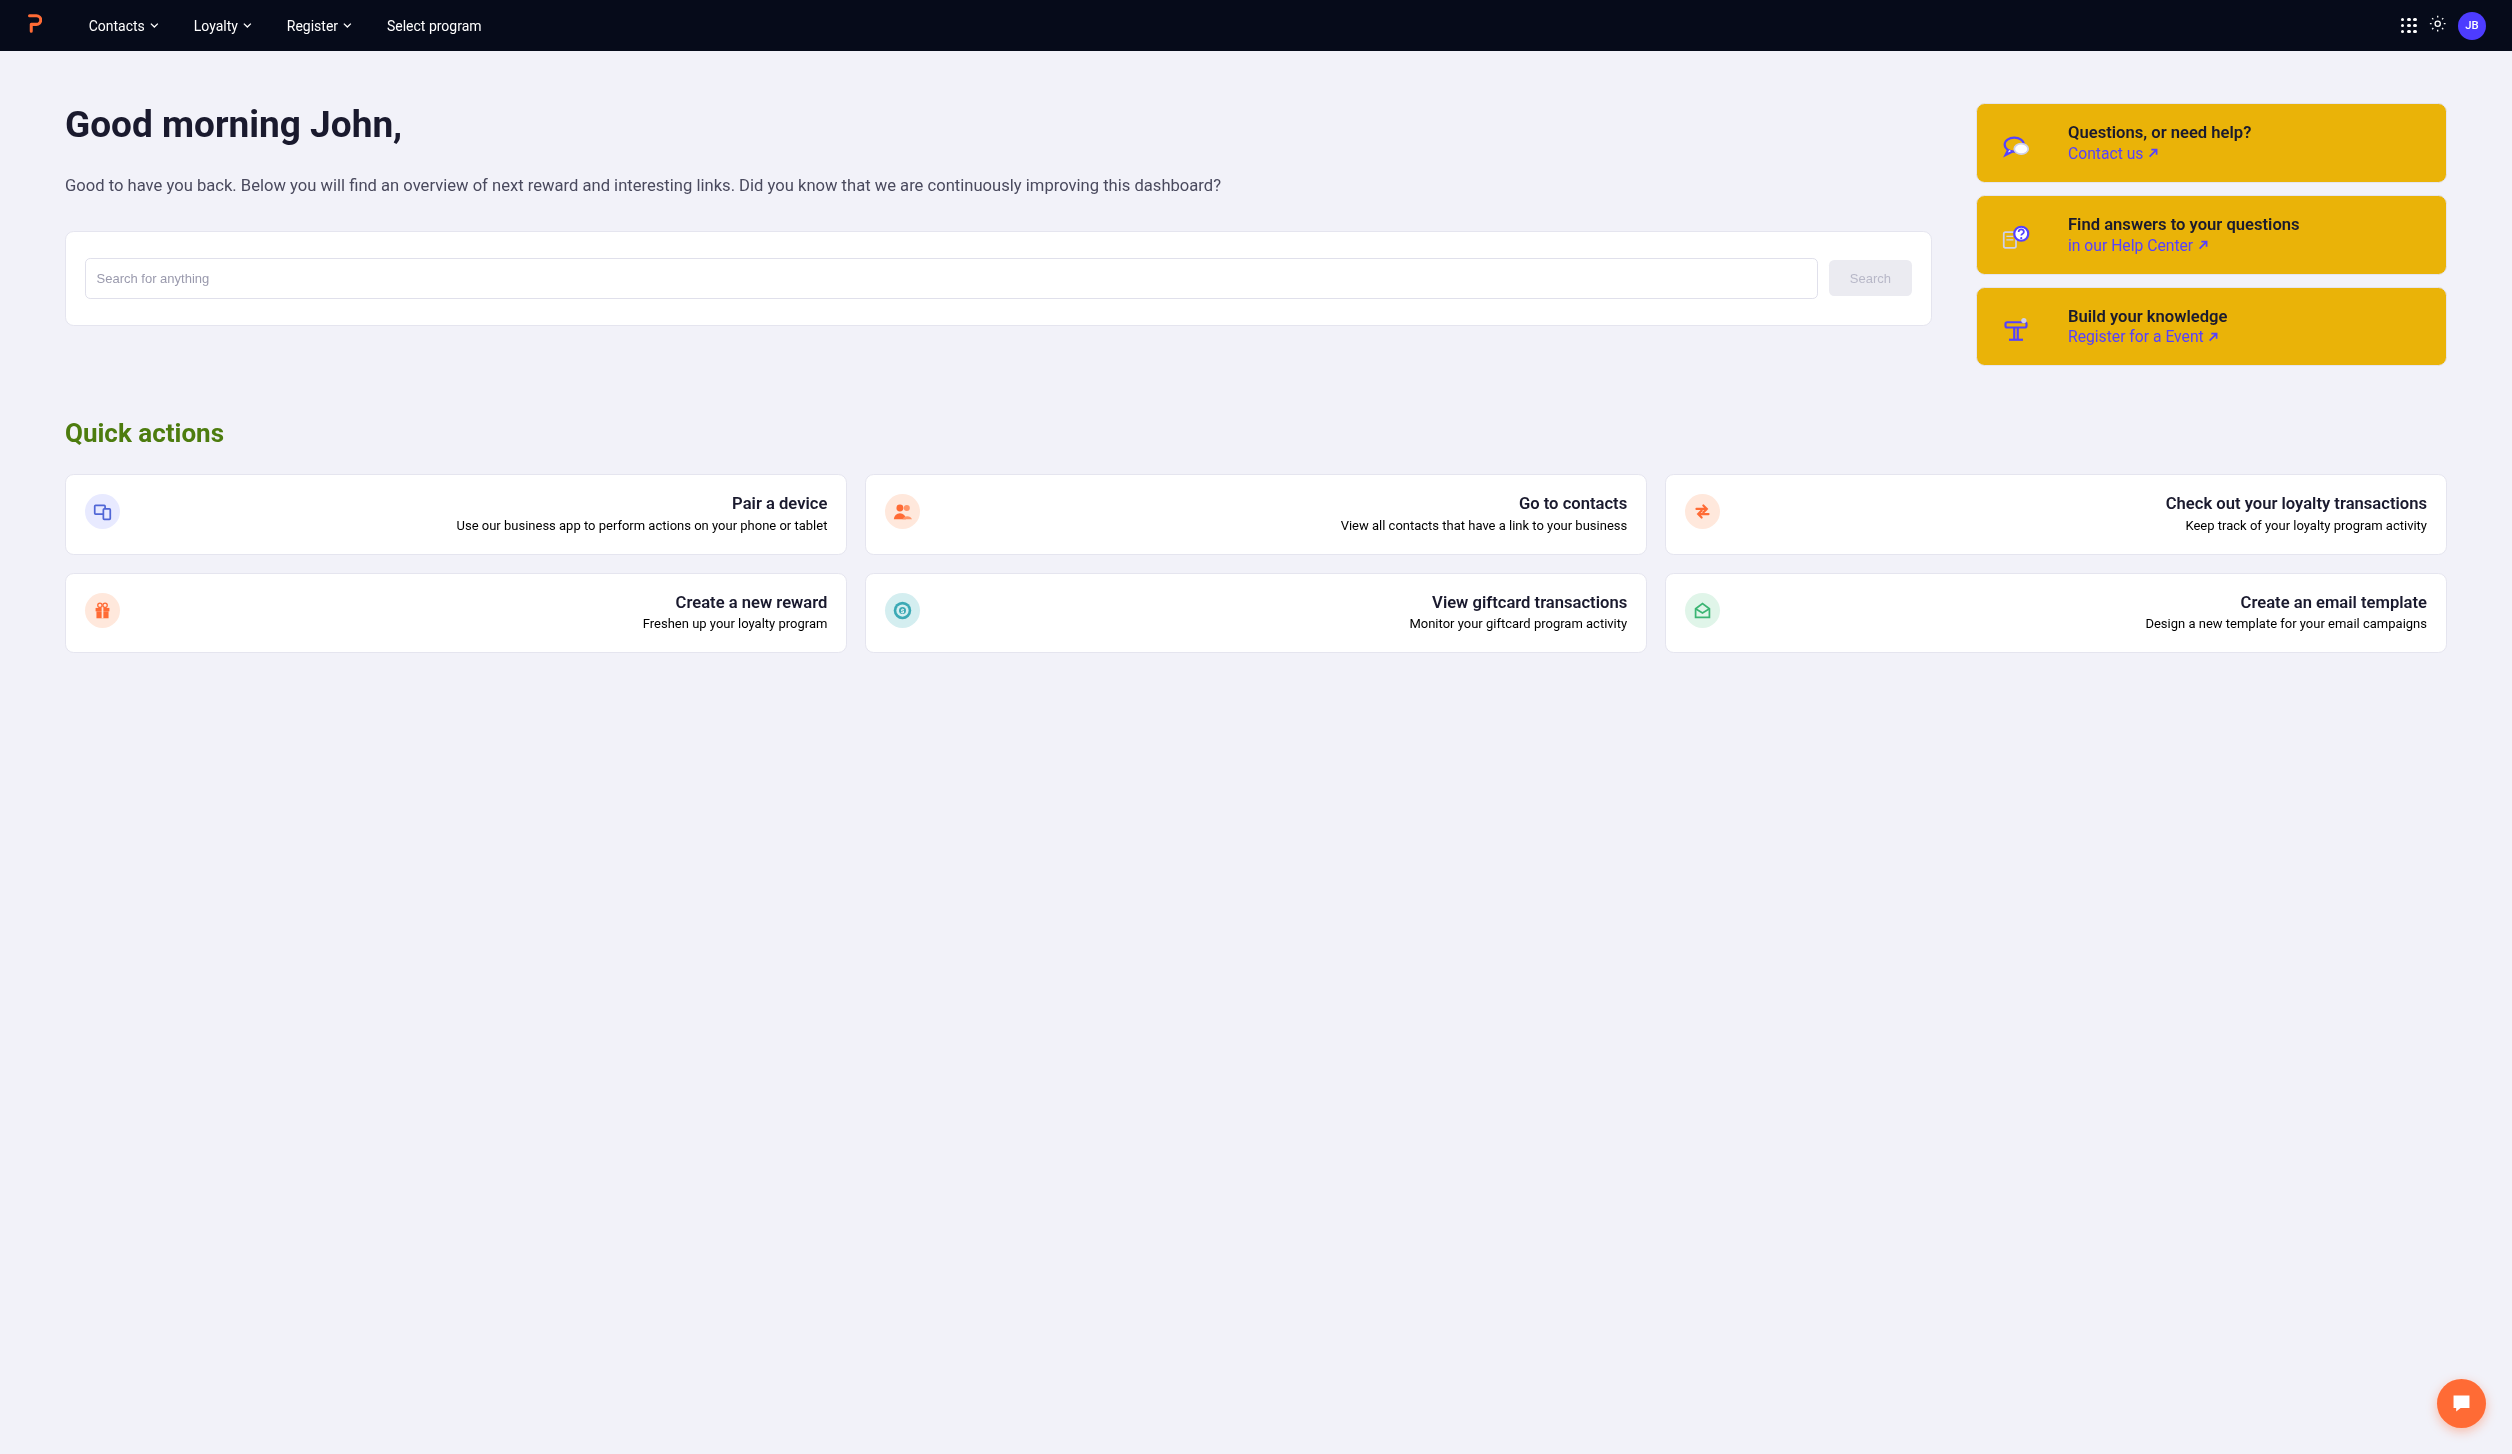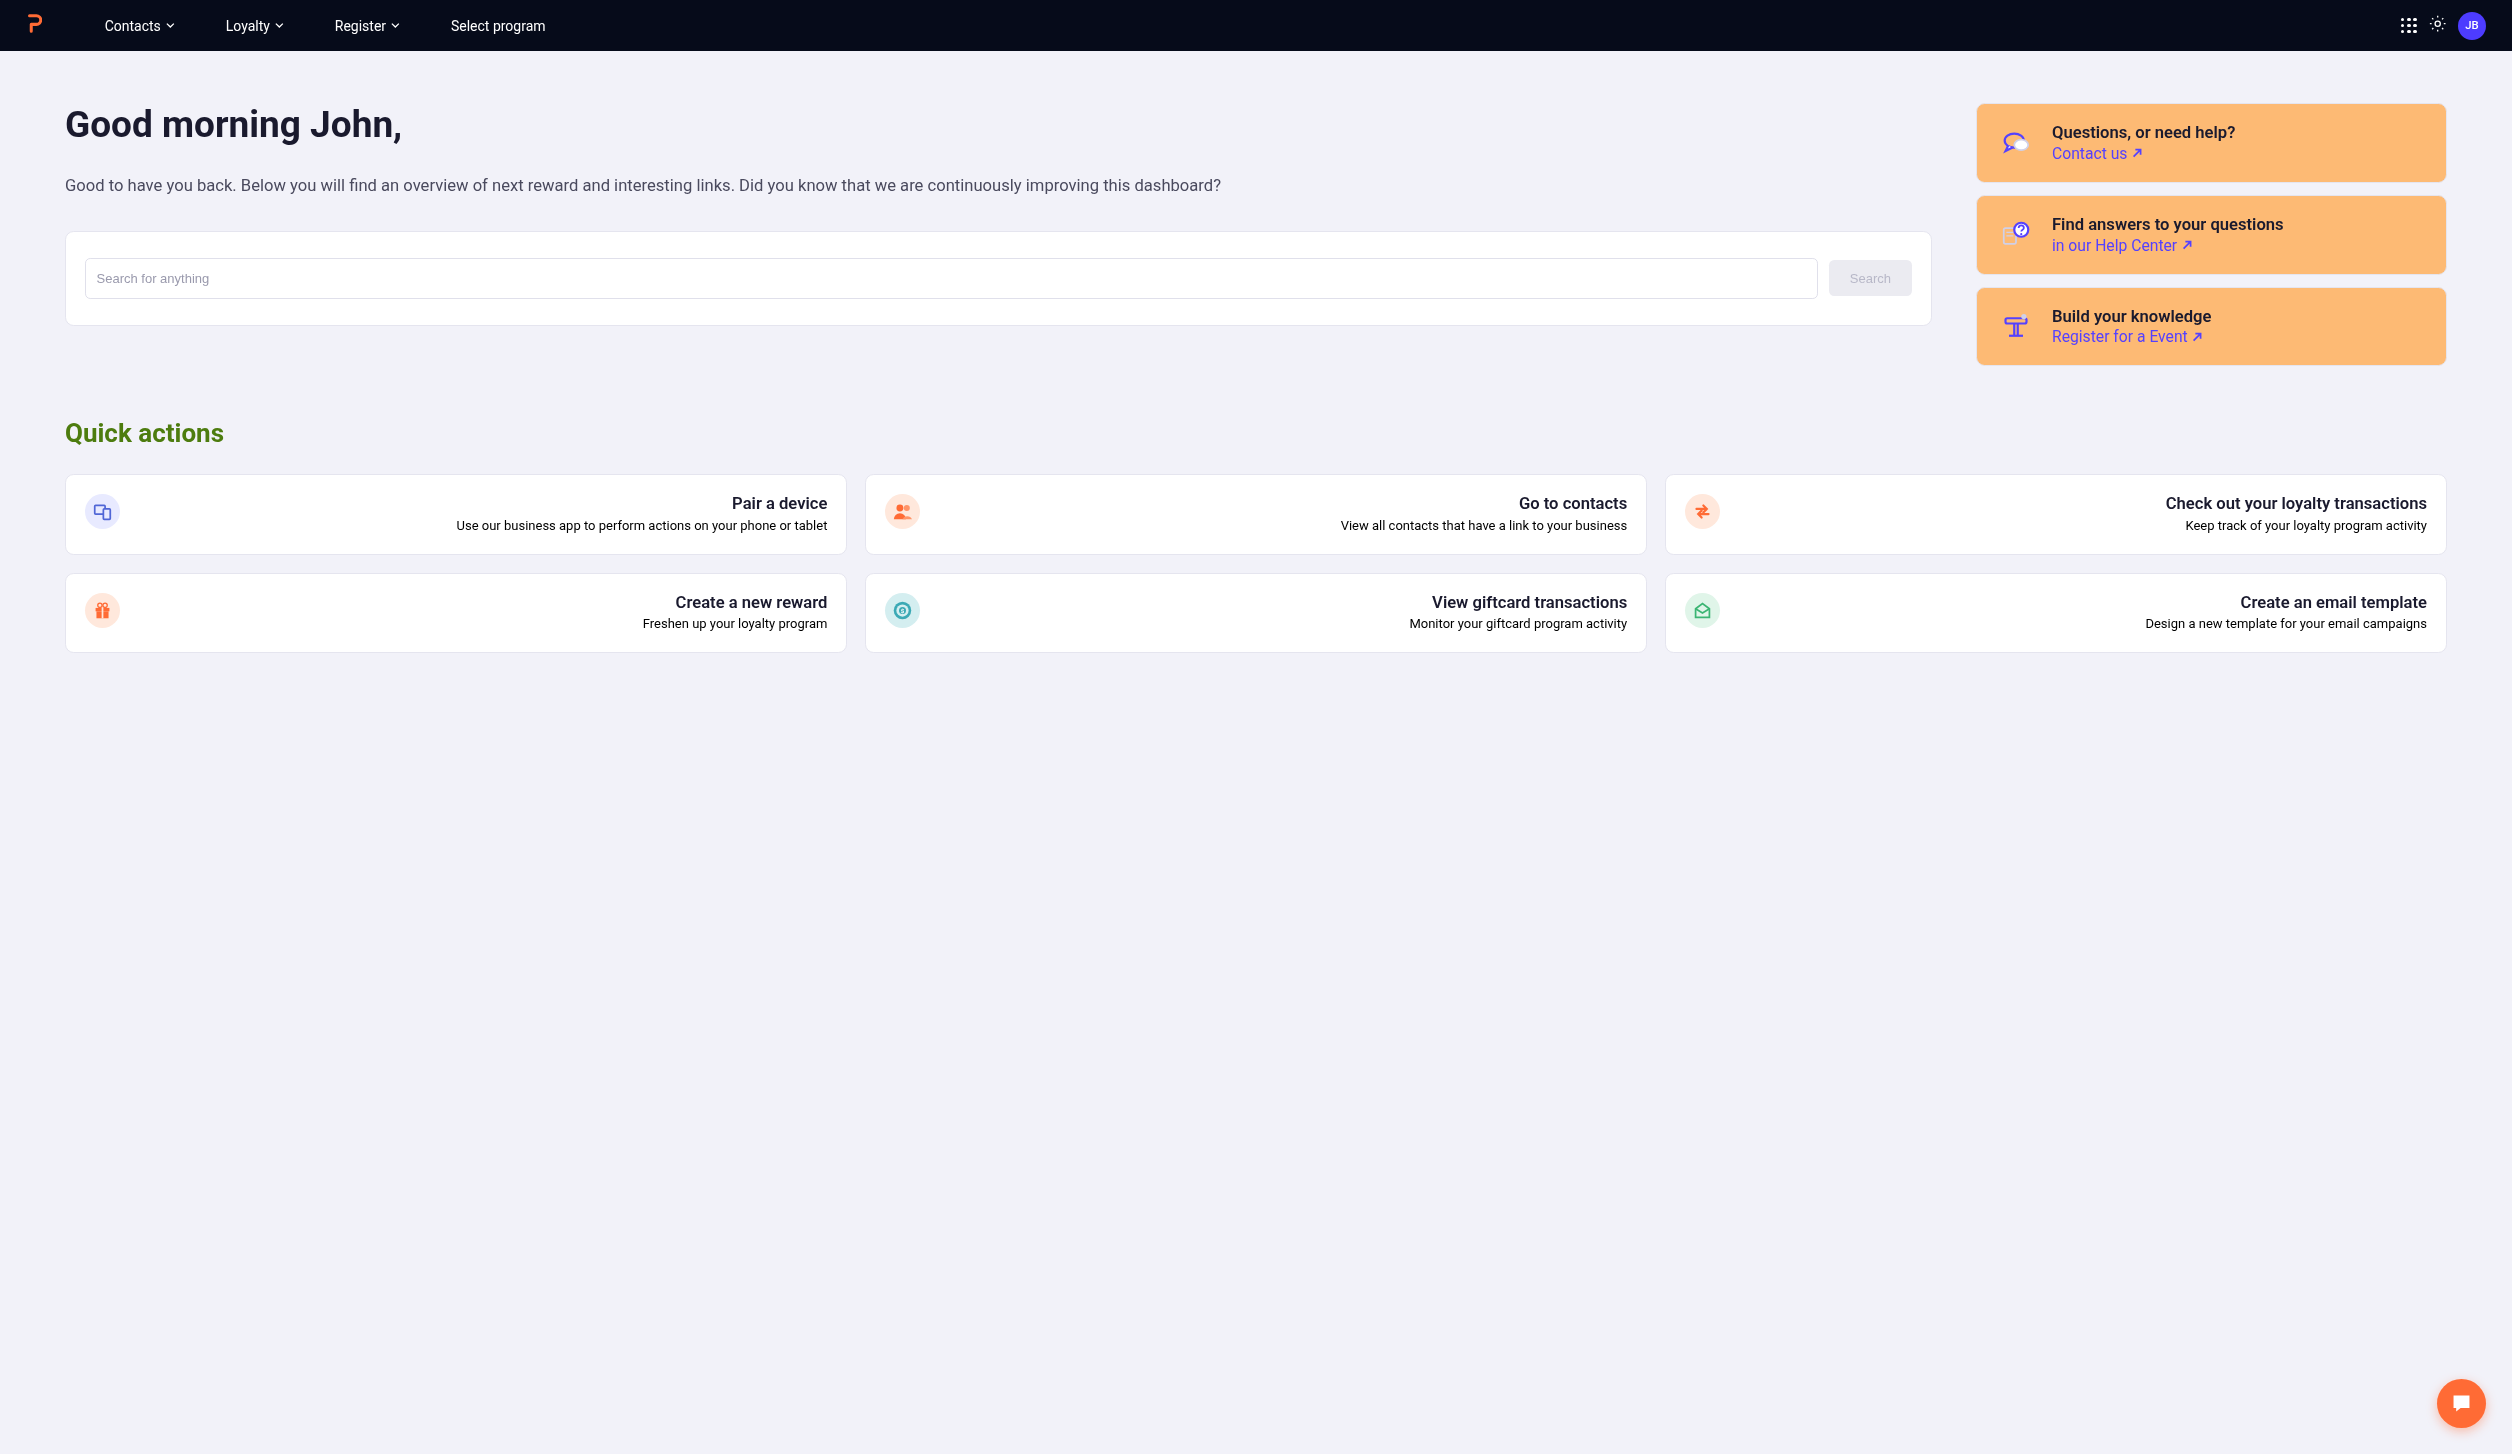--- a/index.html
+++ b/index.html
@@ -19,21 +19,21 @@
       height: 51px;
       display: flex;
       align-items: center;
       padding: 0 26px;
       justify-content: space-between;
     }
     
     .nav-left {
       display: flex;
       align-items: center;
-      gap: 23px;
+      gap: 7px;
     }
     
     .logo {
       color: #ff6b35;
       font-size: 21px;
       font-weight: bold;
       margin-right: 26px;
     }
     
     .nav-item {
@@ -144,27 +144,27 @@
       cursor: pointer;
     }
     
     .help-cards {
       display: flex;
       flex-direction: column;
       gap: 12.2px;
     }
     
     .help-card {
-      background: #fdba74;
+      background: #eab308;
       border: 0.9px solid #e5e5ef;
       border-radius: 8.7px;
       padding: 19px 23px;
       display: flex;
-      align-items: center;
-      gap: 21px;
+      align-items: flex-end;
+      gap: 37px;
     }
     
     .help-icon {
       width: 31px;
       height: 31px;
       display: flex;
       align-items: center;
       justify-content: center;
       flex-shrink: 0;
     }

